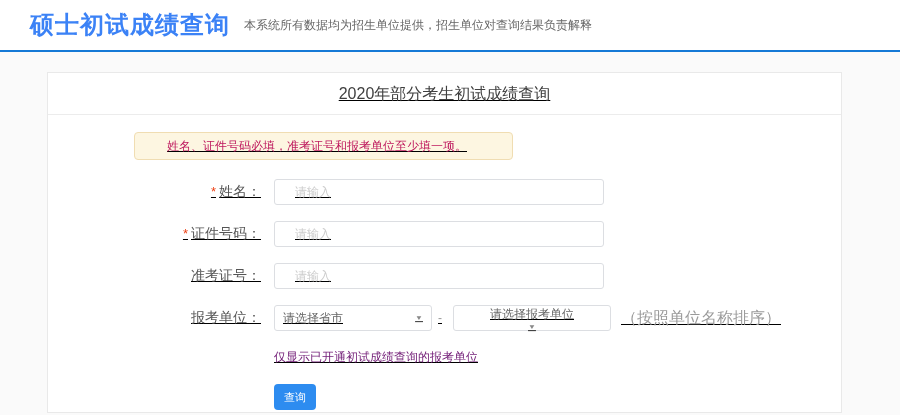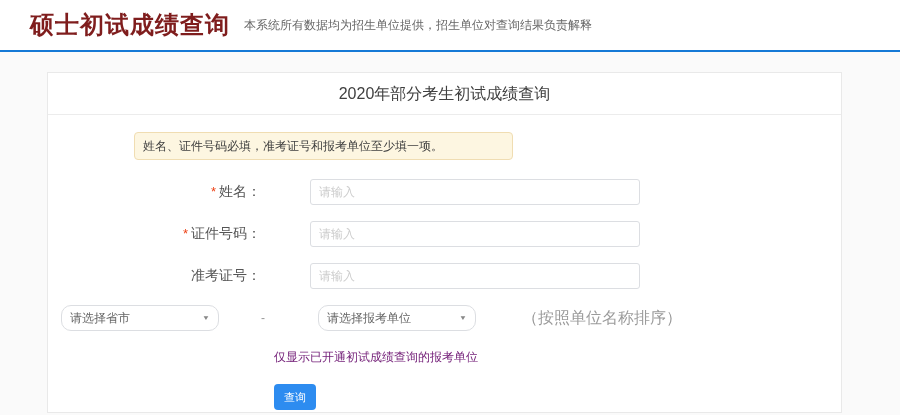--- a/index.html
+++ b/index.html
@@ -9,64 +9,64 @@
     background: #fafafa;
   }
   
   .site-header {
     height: 52px; background: #ffffff;
     border-bottom: 2px solid #1579d6;
     display: flex; align-items: center;
     padding-left: 30px;
   }
   .site-title {
-    font-size: 24px; font-weight: bold; color: #7f1d1d;
+    font-size: 24px; font-weight: bold; color: #3b82f6;
     letter-spacing: 1px; line-height: 52px;
   }
   .site-subtitle {
     font-size: 12px; color: #666666;
     margin-left: 14px; 
   }
   
   .content { padding-top: 20px; }
   .panel {
     margin-left: 47px; width: 795px; height: 341px;
-    background: #ffffff; border: 1px solid #e9e9e9;
+    background: #ffffff; border: 1px solid #e9e9e9; text-decoration: underline;
   }
   .panel-title {
     height: 42px; line-height: 42px; text-align: center;
     font-size: 16px; color: #404040;
     border-bottom: 1px solid #ececec;
   }
   
   .alert {
     margin: 17px 0 0 86px; width: 379px; height: 28px;
     background: #fdf6e1; border: 1px solid #f0ddb2; border-radius: 4px;
-    font-size: 12px; color: #404040;
-    line-height: 26px; padding-left: 8px;
+    font-size: 12px; color: #be185d;
+    line-height: 26px; padding-left: 32px;
   }
   
   .form { margin-top: 19px; }
-  .form-row { display: flex; align-items: center; margin-bottom: 16px; gap: 36px; }
+  .form-row { display: flex; align-items: center; margin-bottom: 16px; }
   .form-label {
     width: 213px; text-align: right;
     font-size: 14px; color: #555555; flex: none;
   }
   .req { color: #ed4014; margin-right: 3px; font-size: 13px; }
   .text-input {
     margin-left: 13px; width: 330px; height: 26px;
     border: 1px solid #dcdee2; border-radius: 3px;
-    padding: 0 8px; font-size: 12px; color: #515a6e;
+    padding: 0 20px; font-size: 12px; color: #515a6e;
     outline: none; background: #ffffff;
     font-family: "Liberation Sans", "DejaVu Sans", sans-serif;
   }
   .text-input::placeholder { color: #cccccc; }
   .select {
     margin-left: 13px; width: 158px; height: 26px;
-    border: 1px solid #dcdee2; border-radius: 10px;
+    border: 1px solid #dcdee2; border-radius: 3px;
     padding: 0 8px; font-size: 12px; color: #666666;
     background: #ffffff; display: flex;
     align-items: center; justify-content: space-between;
     cursor: pointer;
   }
   .select .caret { font-size: 8px; color: #888888; transform: scaleY(0.8); }
   .dash { margin: 0 6px 0 6px; color: #999999; font-size: 12px; }
   .note { margin-left: 10px; font-size: 16px; color: #9b9b9b; }
   .helper-row { margin: 0 0 0 226px; }
   .helper { font-size: 12px; color: #701a75; }
@@ -117,26 +117,29 @@
           </div>
 
           <div class="form-row">
             <div class="form-label">
               <span class="req"></span><span>准考证号：</span>
             </div>
             <input class="text-input" type="text" placeholder="请输入" style="">
           </div>
 
           <div class="form-row">
+            <div class="form-label">
+              <span class="req"></span><span>报考单位：</span>
+            </div>
             <div class="select">
               <span>请选择省市</span>
               <span class="caret">▼</span>
             </div>
             <span class="dash">-</span>
-            <div class="select" style="margin-left:11px;">
+            <div class="select" style="margin-left:5px;flex-direction:column;">
               <span>请选择报考单位</span>
               <span class="caret">▼</span>
             </div>
             <span class="note">（按照单位名称排序）</span>
           </div>
 
           <div class="helper-row">
             <span class="helper">仅显示已开通初试成绩查询的报考单位</span>
           </div>
 

